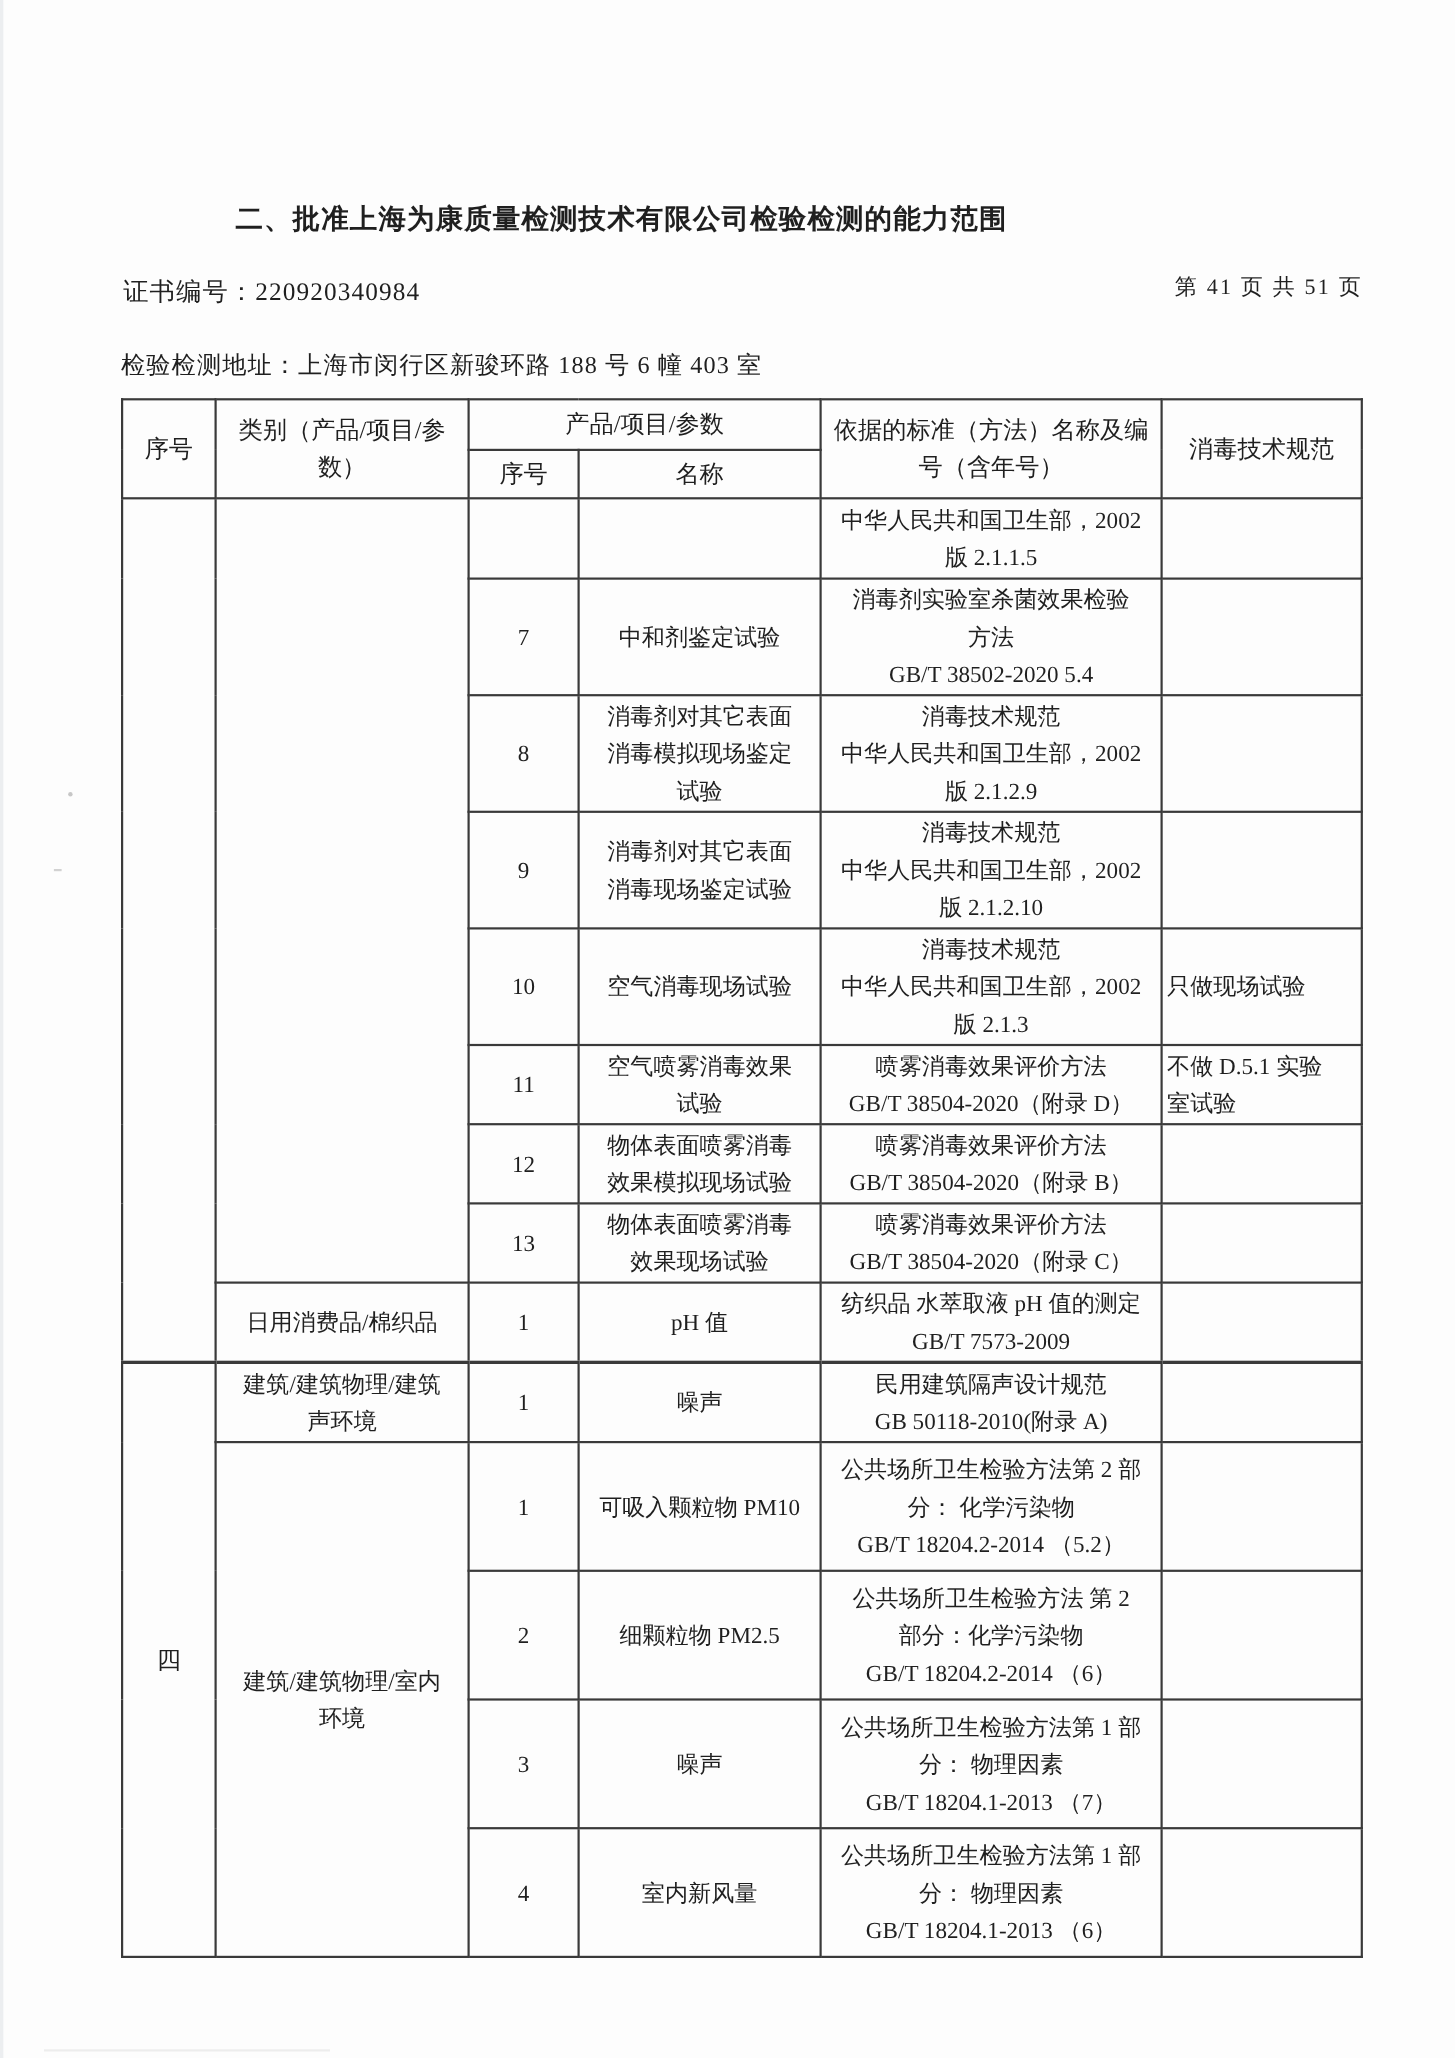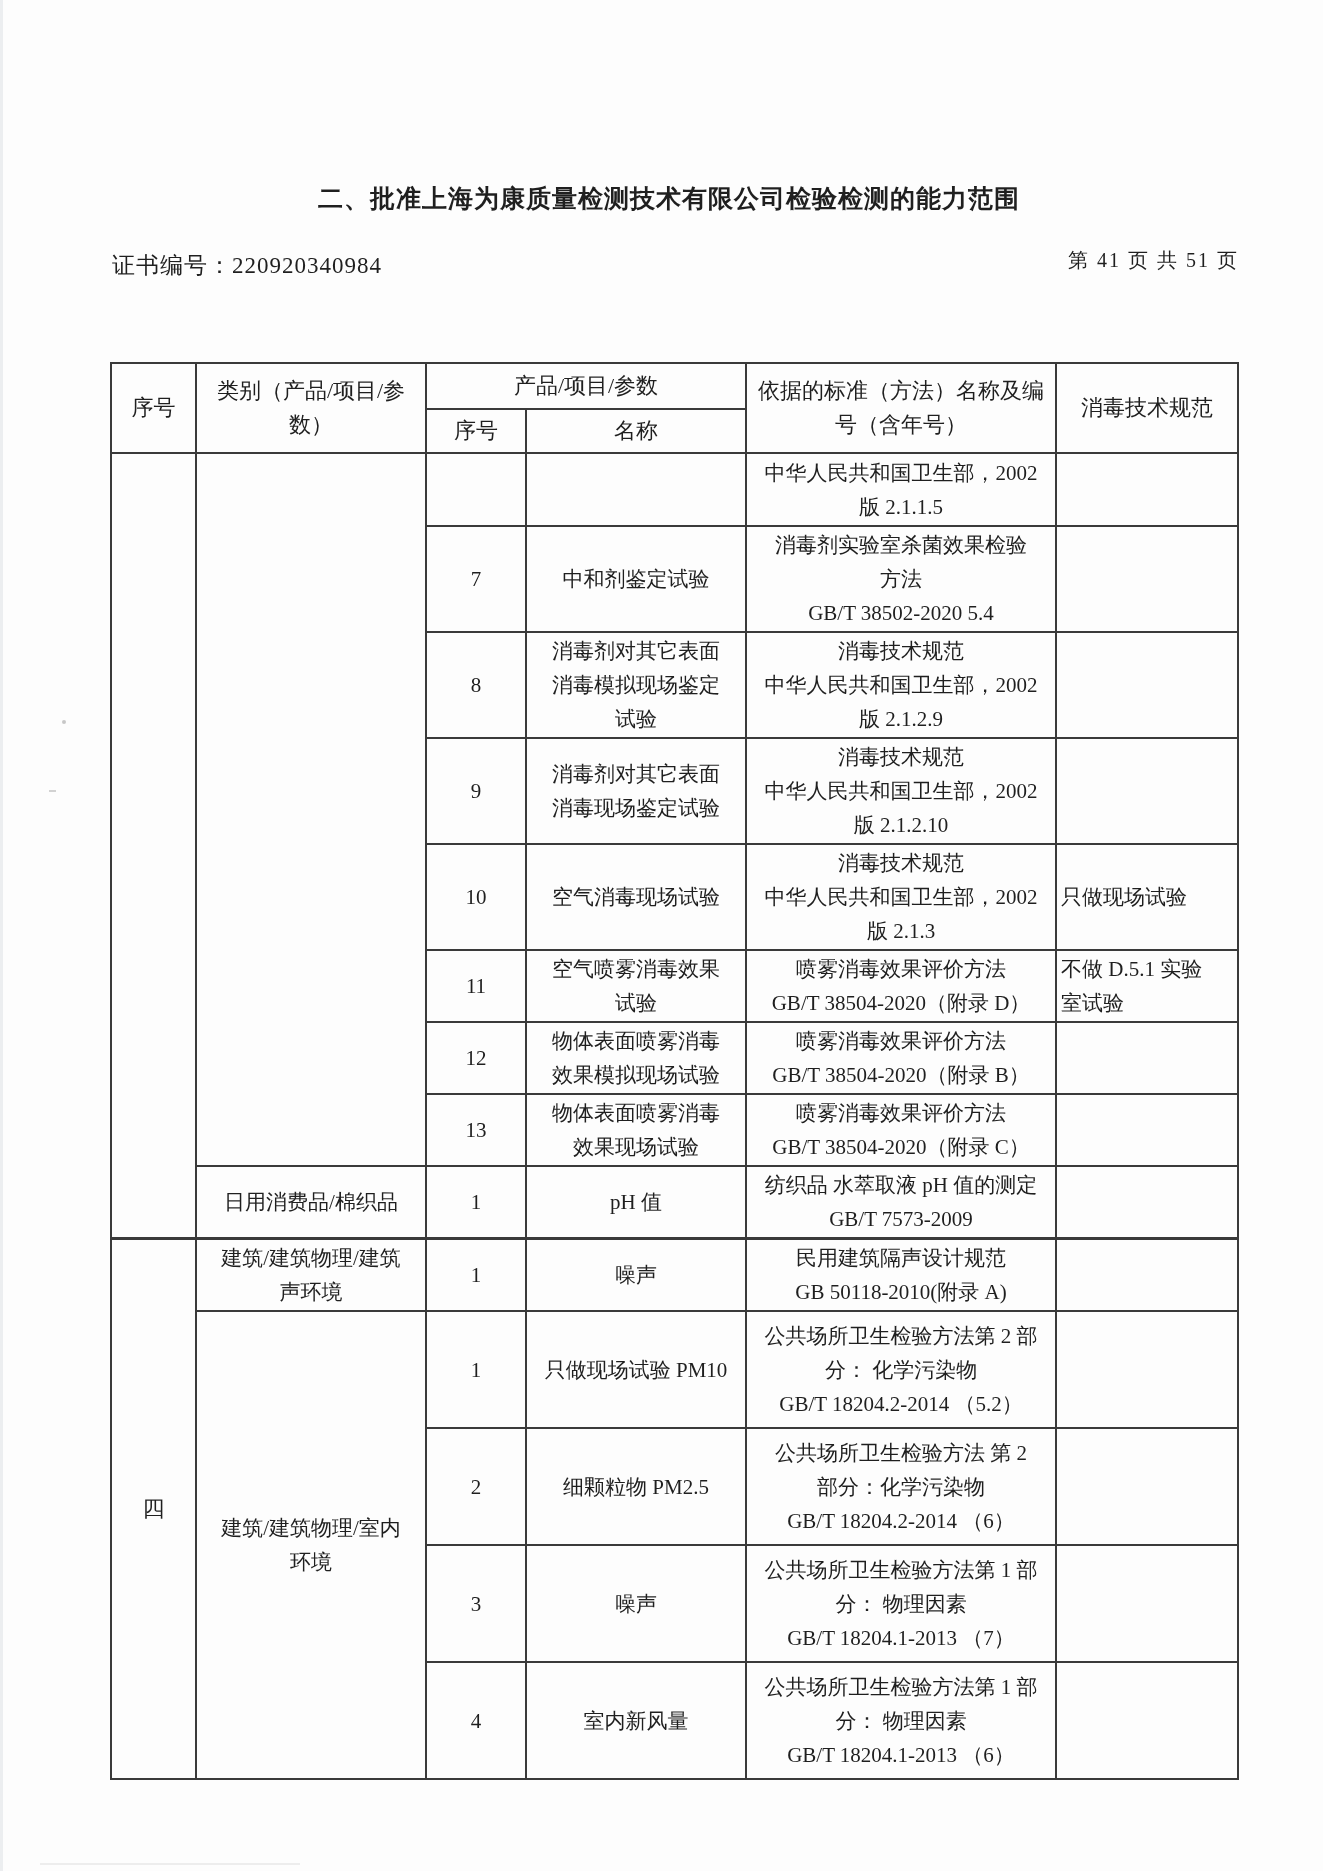--- a/index.html
+++ b/index.html
@@ -13,21 +13,21 @@
     overflow:hidden;
   }
   
   .edge-left{position:absolute;left:0;top:0;width:3px;height:100%;background:#eceef0;}
   .speck-dot{position:absolute;left:62px;top:720px;width:4px;height:4px;border-radius:50%;background:#9a9a9a;opacity:.55;}
   .speck-dash{position:absolute;left:49px;top:790px;width:7px;height:2px;background:#a8a8a8;opacity:.5;}
   .edge-bottom{position:absolute;left:40px;bottom:6px;width:260px;height:2px;background:#ededed;}
 
   .title{
     position:absolute;top:182px;left:110px;width:910px;
-    text-align:right;font-size:25px;font-weight:600;letter-spacing:1px;
+    text-align:center;font-size:25px;font-weight:600;letter-spacing:1px;
   }
   .cert{position:absolute;top:250px;left:112px;font-size:23px;letter-spacing:1px;}
   .pageinfo{position:absolute;top:247px;right:84px;font-size:20px;letter-spacing:2px;margin-left:24px;}
   .address{position:absolute;top:317px;left:110px;font-size:22px;letter-spacing:1px;}
 
   table.cap{
     position:absolute;left:110px;top:362px;
     width:1127px;
     border-collapse:collapse;table-layout:fixed;
     font-size:21px;
@@ -63,20 +63,21 @@
 <div class="page">
 
   <div class="edge-left"></div>
   <div class="speck-dot"></div>
   <div class="speck-dash"></div>
   <div class="edge-bottom"></div>
 
   <div class="title">二、批准上海为康质量检测技术有限公司检验检测的能力范围</div>
   <div class="cert">证书编号：220920340984</div>
   <div class="pageinfo">第 41 页 共 51 页</div>
+  <div class="address">检验检测地址：上海市闵行区新骏环路 188 号 6 幢 403 室</div>
 
   <table class="cap">
     <colgroup>
       <col style="width:85px">
         <col style="width:230px">
         <col style="width:100px">
       <col style="width:220px">
         <col style="width:310px">
         <col style="width:182px">
     </colgroup>
@@ -180,21 +181,21 @@
         <td class="num">1</td>
         <td class="txt">噪声</td>
         <td class="std">民用建筑隔声设计规范
 GB 50118-2010(附录 A)</td>
         <td class="lim"></td>
       </tr>
       <tr class="r-big">
         <td class="txt" rowspan="4">建筑/建筑物理/室内
 环境</td>
         <td class="num">1</td>
-        <td class="txt">只做现场试验 PM10</td>
+        <td class="txt">可吸入颗粒物 PM10</td>
         <td class="std">公共场所卫生检验方法第 2 部
 分： 化学污染物
 GB/T 18204.2-2014 （5.2）</td>
         <td class="lim"></td>
       </tr>
       <tr class="r-big">
         <td class="num">2</td>
         <td class="txt">细颗粒物 PM2.5</td>
         <td class="std">公共场所卫生检验方法 第 2
 部分：化学污染物

